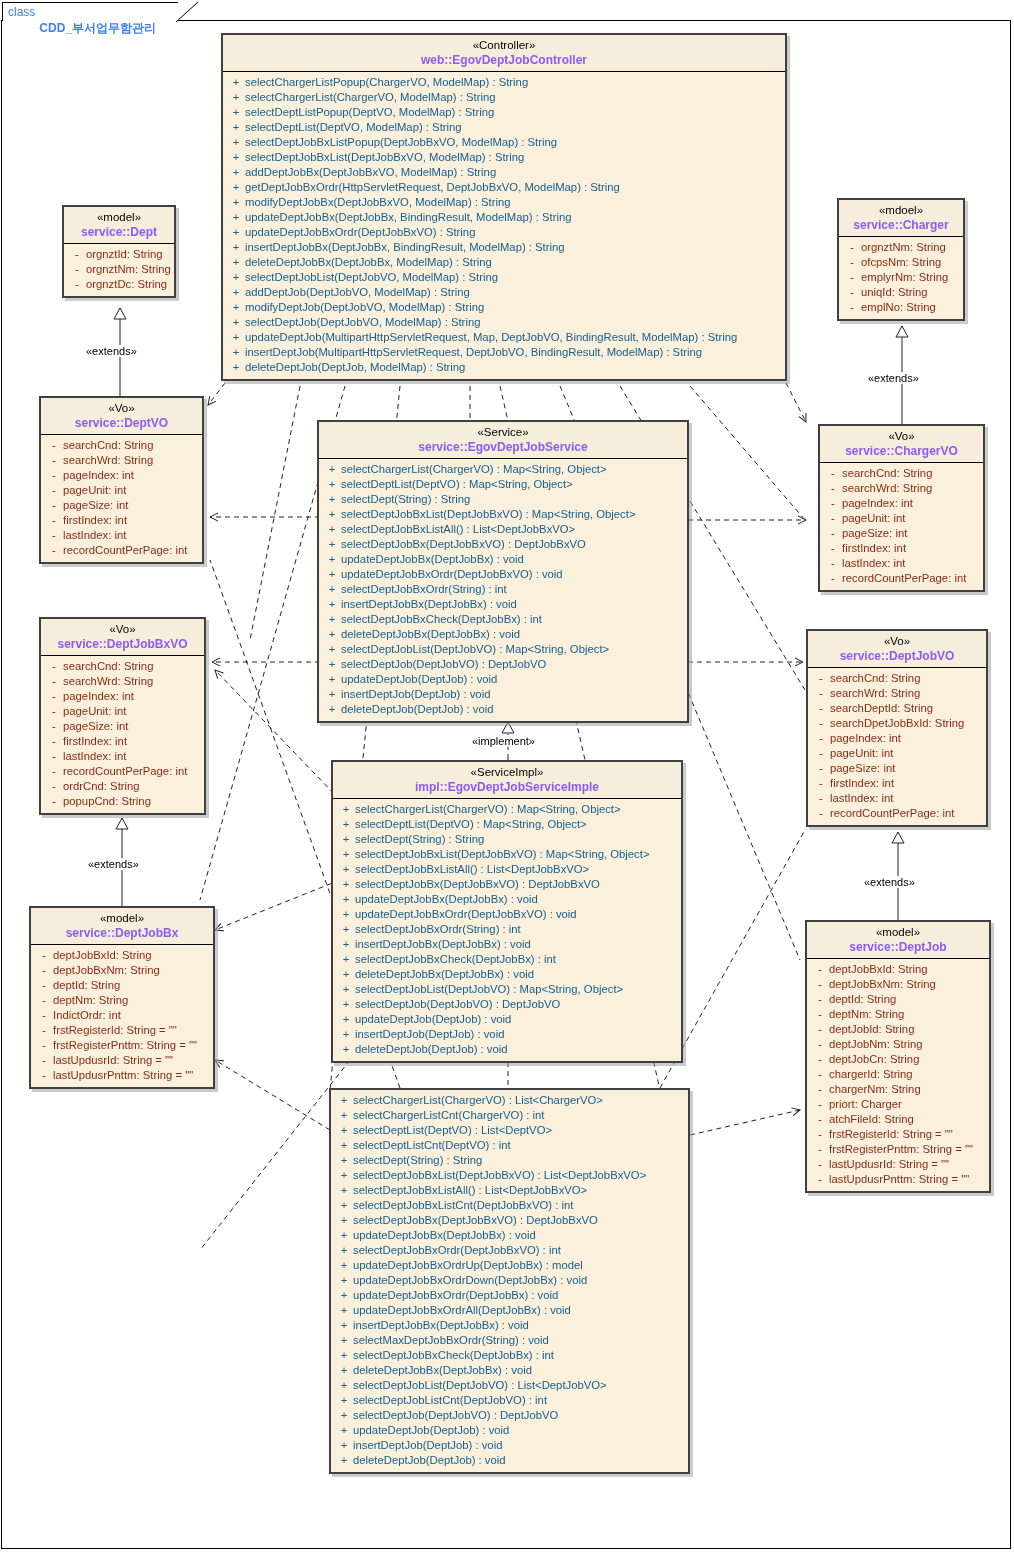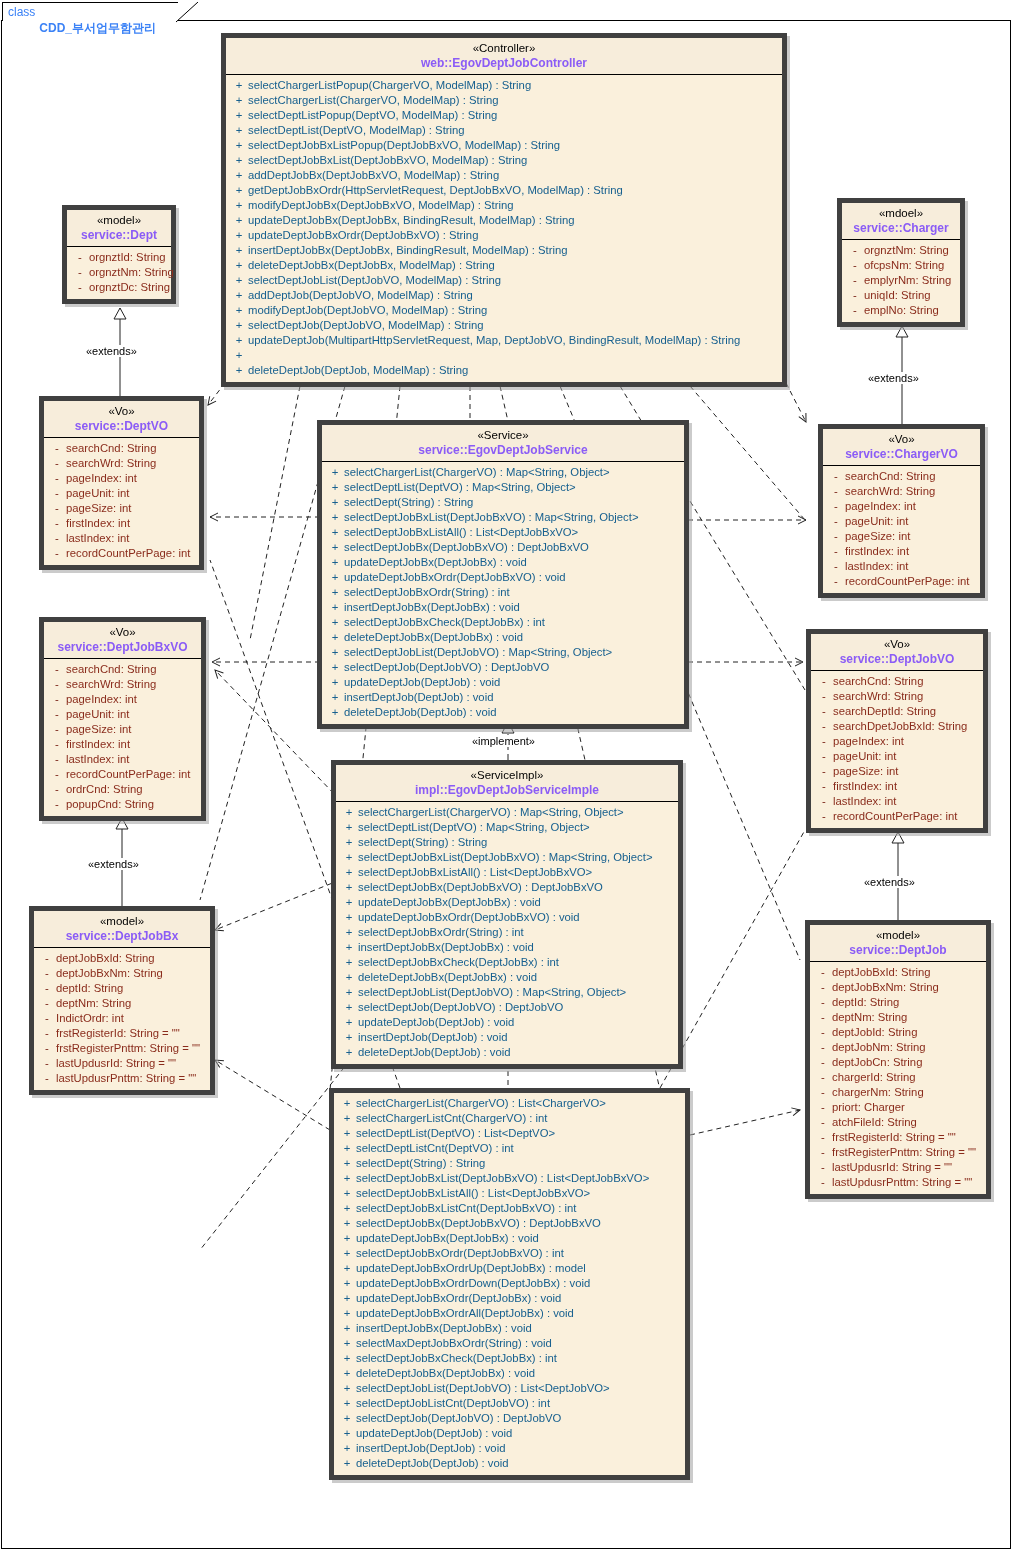--- a/index.html
+++ b/index.html
@@ -46,21 +46,21 @@
     font-size:12px;
     color:#3b82f6;
     letter-spacing:0px;
   }
   .tab-title b{font-weight:bold;}
 
   
   .cls{
     position:absolute;
     box-sizing:border-box;
-    border:5px solid #404040;
+    border:2px solid #404040;
     background:#faf0dc;
     box-shadow:3px 3px 0 0 rgba(160,160,160,0.55);
     z-index:5;
   }
   .cls-head{
     padding:4px 6px 4px 6px;
     text-align:center;
     border-bottom:1px solid #000;
     background:#f7eddb;
     line-height:1.2;
@@ -284,20 +284,21 @@
       <div class="mem meth">
           <span class="vis">+</span>
           <span class="txt">selectDeptJob(DeptJobVO, ModelMap) : String</span>
         </div>
       <div class="mem meth">
           <span class="vis">+</span>
           <span class="txt">updateDeptJob(MultipartHttpServletRequest, Map, DeptJobVO, BindingResult, ModelMap) : String</span>
         </div>
       <div class="mem meth">
           <span class="vis">+</span>
+          <span class="txt">insertDeptJob(MultipartHttpServletRequest, DeptJobVO, BindingResult, ModelMap) : String</span>
         </div>
       <div class="mem meth">
           <span class="vis">+</span>
           <span class="txt">deleteDeptJob(DeptJob, ModelMap) : String</span>
         </div>
     </div>
   </div>
 
   <div class="cls" style="left:62px;top:205px;width:114px;">
     <div class="cls-head">

